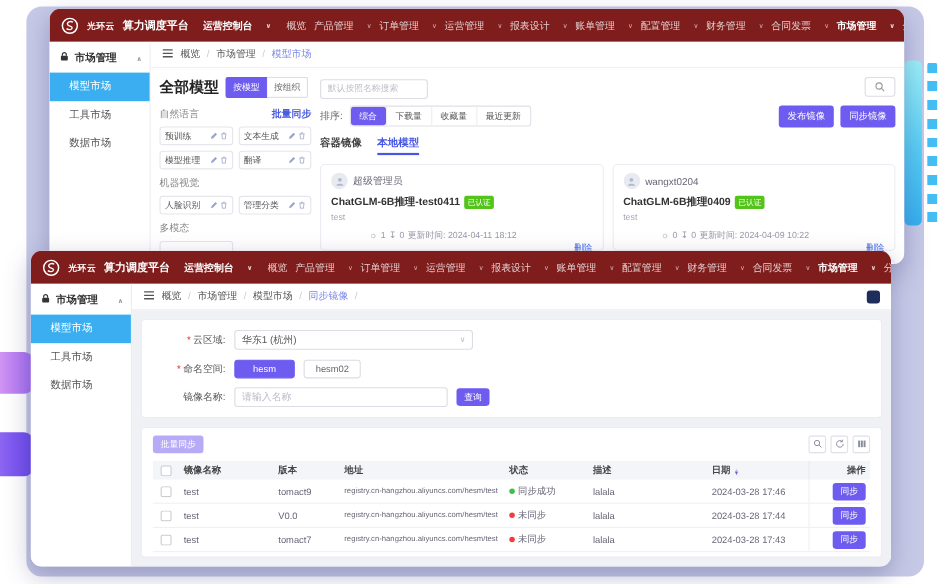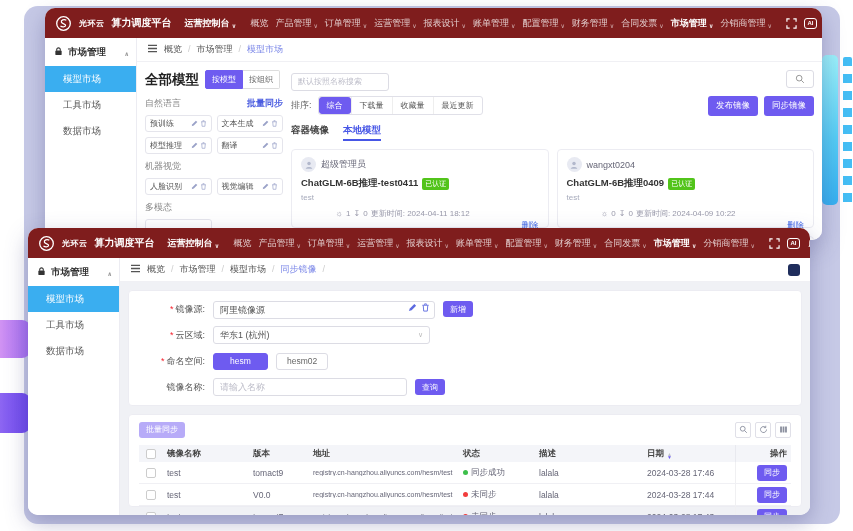--- a/index.html
+++ b/index.html
@@ -27,21 +27,21 @@
   .window { position:absolute; background:#fff; border-radius:10px; overflow:hidden;
     box-shadow:0 8px 22px rgba(70,70,130,.35); display:flex; flex-direction:column; }
   .win-top { left:45px; top:8px; width:777px; height:232px; }
   .win-bottom { left:28px; top:228px; width:782px; height:287px; z-index:5; }
 
   
   .hdr { height:30px; flex:0 0 30px; background:#7f1d1d; display:flex; align-items:center; padding:0 10px; gap:7px; color:#fff; }
   .logo { width:17px; height:17px; flex:0 0 17px; }
   .brand { font-size:8px; font-weight:bold; letter-spacing:.5px; white-space:nowrap; }
   .platform { font-size:10px; font-weight:bold; white-space:nowrap; margin-right:6px; }
-  .nav-item { font-size:9px; color:rgba(255,255,255,.78); white-space:nowrap; display:flex; align-items:flex-end; gap:2px; cursor:pointer; }
+  .nav-item { font-size:9px; color:rgba(255,255,255,.78); white-space:nowrap; display:flex; align-items:flex-start; gap:12px; cursor:pointer; }
   .nav-item.active { color:#fff; font-weight:bold; }
   .caret::before { content:"∨"; font-size:6px; opacity:.8; }
   .caret-up::before { content:"∧"; font-size:6px; color:#999; }
   .nav-divider { width:1px; height:12px; background:rgba(255,255,255,.35); }
   .hdr .spacer { flex:1; }
   .hdr-icon { width:13px; height:13px; display:flex; align-items:center; justify-content:center; position:relative; cursor:pointer; }
   .ai-box { border:1px solid #fff; border-radius:3px; font-size:6px; font-weight:bold; width:13px; height:11px; display:flex; align-items:center; justify-content:center; }
 
   
   .win-body { flex:1; display:flex; min-height:0; }
@@ -322,21 +322,21 @@
                   <span class="t-icons">
                     <svg width="7" height="7" viewBox="0 0 10 10">
                       <path d="M1 9l1-3 5-5 2 2-5 5-3 1z" fill="#9aa2c8"></path>
                     </svg>
                     <svg width="7" height="7" viewBox="0 0 10 10">
                       <path d="M1.5 2.5h7M4 2V1h2v1M2.5 2.8l.5 6.2h4l.5-6.2" fill="none" stroke="#9aa2c8" stroke-width="1"></path>
                     </svg>
                   </span>
                 </div>
               <div class="tag">
-                  <span>视觉编辑</span>
+                  <span>管理分类</span>
                   <span class="t-icons">
                     <svg width="7" height="7" viewBox="0 0 10 10">
                       <path d="M1 9l1-3 5-5 2 2-5 5-3 1z" fill="#9aa2c8"></path>
                     </svg>
                     <svg width="7" height="7" viewBox="0 0 10 10">
                       <path d="M1.5 2.5h7M4 2V1h2v1M2.5 2.8l.5 6.2h4l.5-6.2" fill="none" stroke="#9aa2c8" stroke-width="1"></path>
                     </svg>
                   </span>
                 </div>
             </div>
@@ -533,35 +533,20 @@
               </svg></span>
           <span class="crumb">概览</span>
           <span class="crumb">市场管理</span>
           <span class="crumb">模型市场</span>
           <span class="crumb active">同步镜像</span>
           <span class="crumb-widget"></span>
         </div>
         <div class="content-bot">
           <div class="card-box form-card">
             <div class="f-row">
-              <span class="f-label req">镜像源:</span>
-              <span class="input-wrap">
-                <input class="f-input" value="阿里镜像源" style="">
-                <span class="in-icons">
-                  <svg width="9" height="9" viewBox="0 0 10 10">
-                      <path d="M1 9l1-3 5-5 2 2-5 5-3 1z" fill="#5c6ae0"></path>
-                    </svg>
-                  <svg width="9" height="9" viewBox="0 0 10 10">
-                      <path d="M1.5 2.5h7M4 2V1h2v1M2.5 2.8l.5 6.2h4l.5-6.2" fill="none" stroke="#5c6ae0" stroke-width="1"></path>
-                    </svg>
-                </span>
-              </span>
-              <button class="btn sm">新增</button>
-            </div>
-            <div class="f-row">
               <span class="f-label req">云区域:</span>
               <span class="f-select">
                 <span>华东1 (杭州)</span>
                 <span class="sel-caret">∨</span>
               </span>
             </div>
             <div class="f-row">
               <span class="f-label req">命名空间:</span>
               <span class="chip active">hesm</span>
               <span class="chip">hesm02</span>

